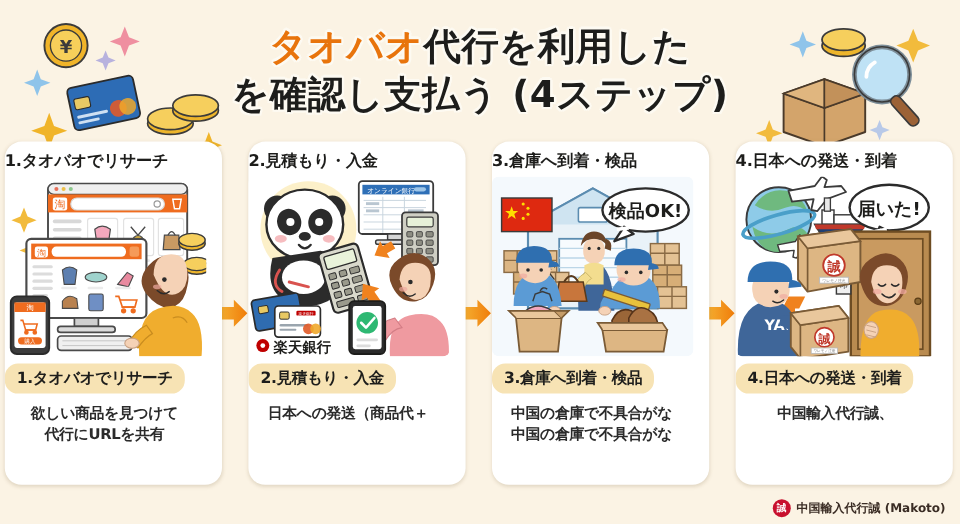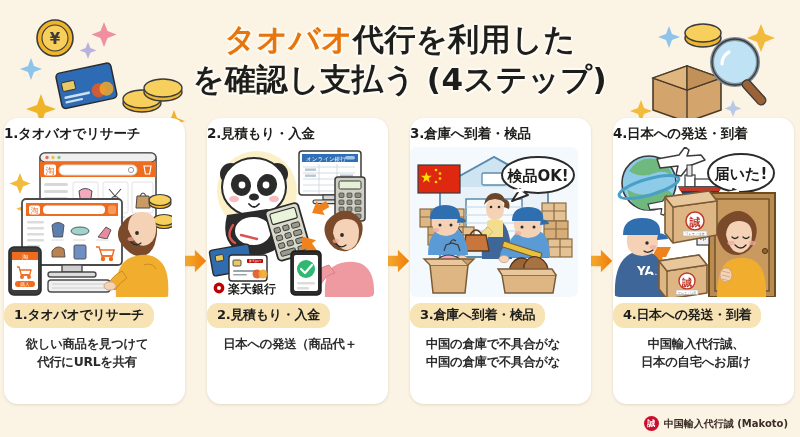--- a/index.html
+++ b/index.html
@@ -723,21 +723,20 @@
 
           <path d="M112 120 q-6 6 -2 14 l10 4 q-4 -10 0 -16 z" fill="#f0ad2e"></path>
           <ellipse cx="113" cy="128" rx="6" ry="7" fill="#f5d2b6" stroke="#c9a183" stroke-width="0.9"></ellipse>
           <path d="M109 124 l8 2M109 128 l8 2M109 132 l8 2" stroke="#c9a183" stroke-width="0.8"></path>
         </g>
       </svg>
     </div>
     <div class="pill">4.日本への発送・到着</div>
     <div class="desc">
       <div>中国輸入代行誠、</div>
-      <div>日本の自宅へお届け</div>
     </div>
   </div>
 
   <div class="gap"></div>
 </div>
 
 <div class="footer">
   <div class="footer-logo">誠</div>
   <div class="footer-text">中国輸入代行誠 (Makoto)</div>
 </div>

